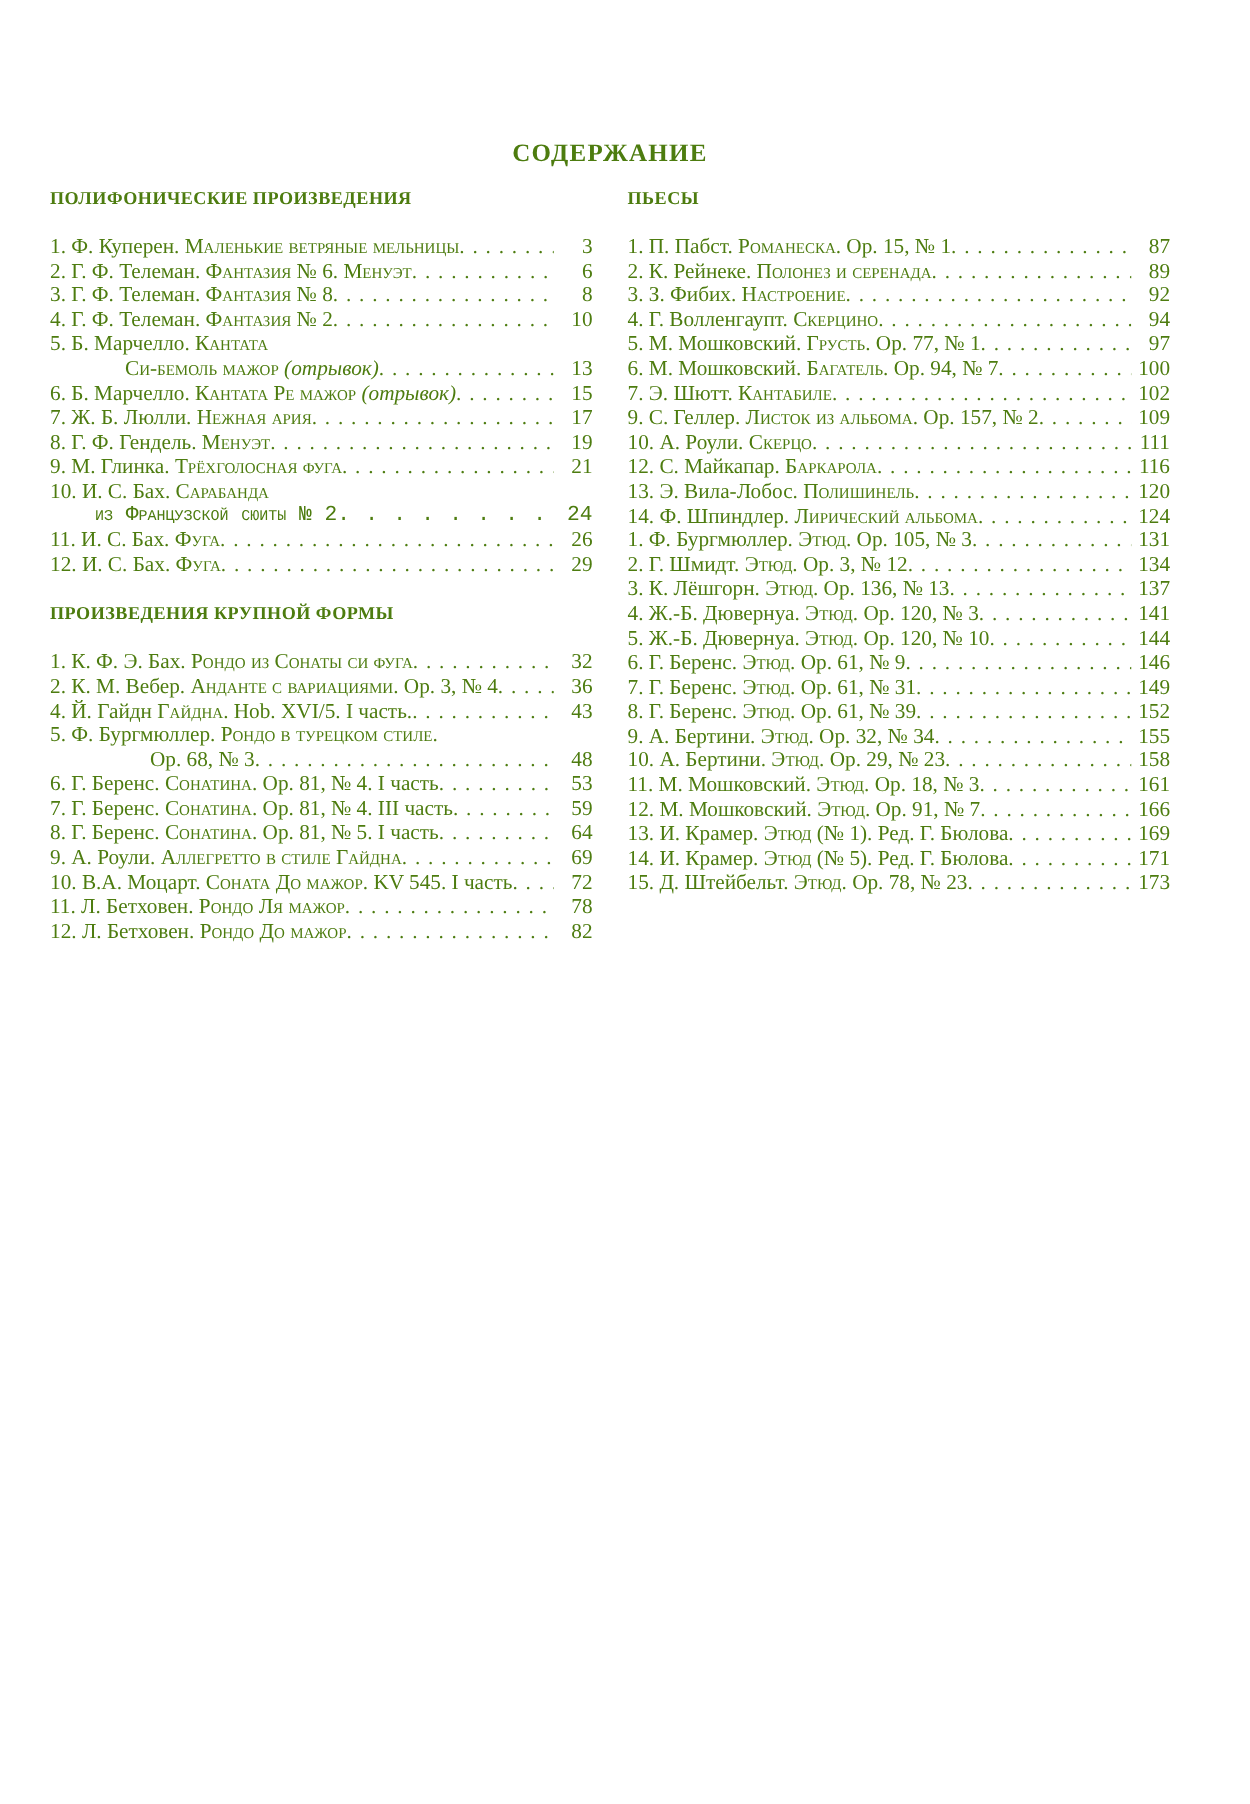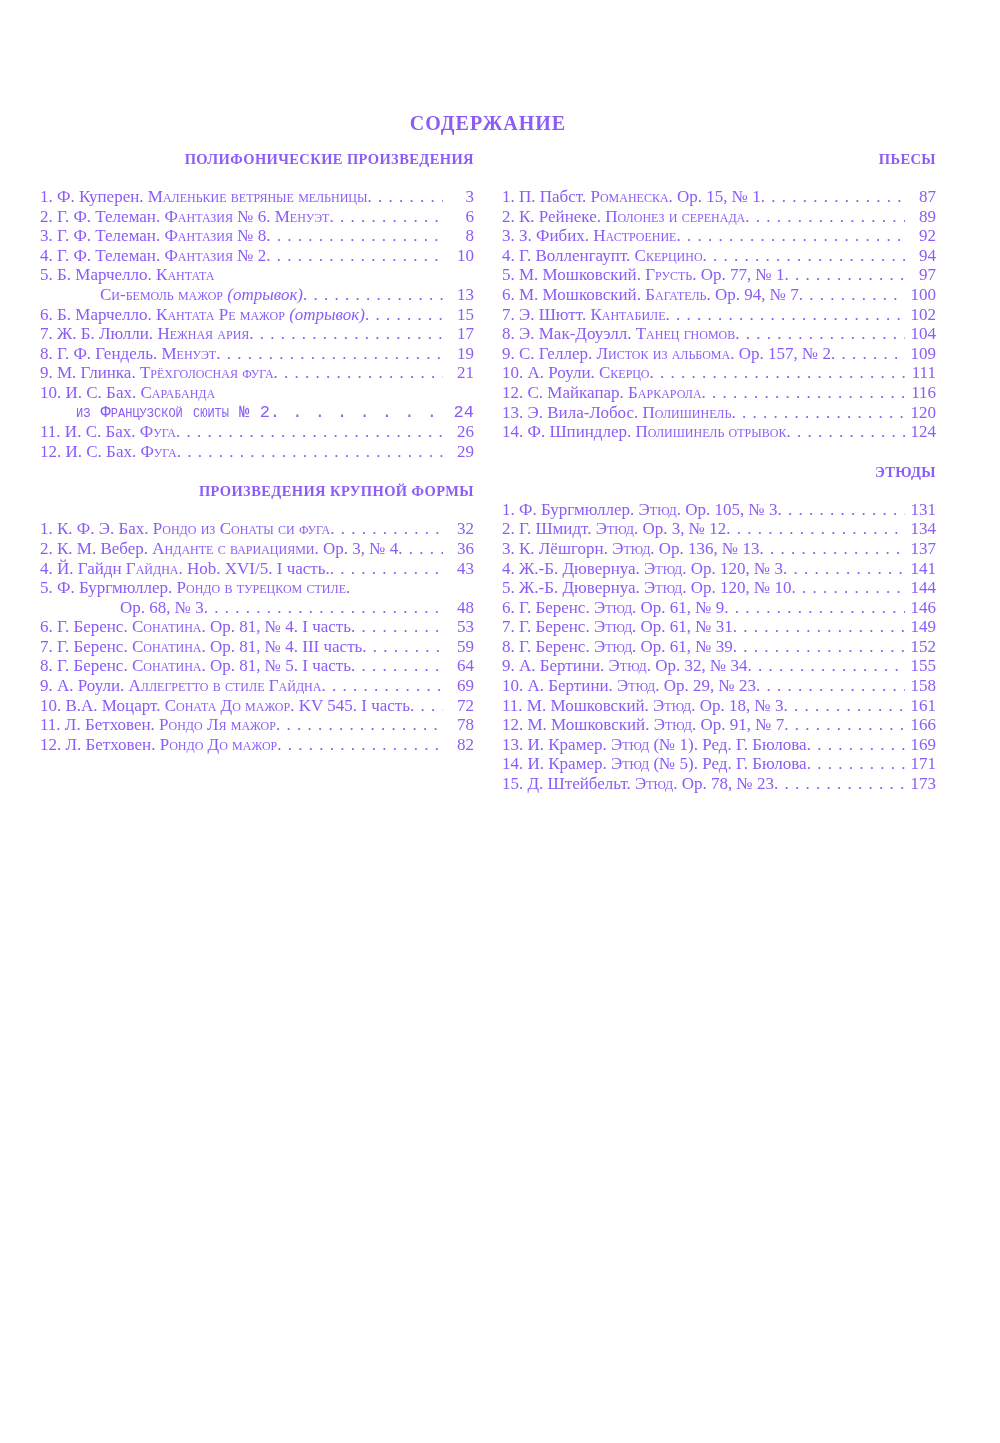--- a/index.html
+++ b/index.html
@@ -2,21 +2,21 @@
 <html><head>
 <meta charset="utf-8">
 <style>
   html, body { margin: 0; padding: 0; background: #ffffff; }
   .page {
     position: relative;
     width: 1000px;
     height: 1443px;
     background: #ffffff;
     font-family: "Liberation Serif", "DejaVu Serif", serif;
-    color: #8b5cf6;
+    color: #4d7c0f;
     padding: 112px 64px 0 40px;
     box-sizing: border-box;
     overflow: hidden;
   }
   .title {
     margin: 0 0 16px 0;
     text-align: center;
     font-size: 20px;
     font-weight: bold;
     letter-spacing: 1px;
@@ -25,21 +25,21 @@
     display: flex;
     gap: 28px;
     align-items: flex-start;
   }
   .col {
     flex: 1 1 0;
     min-width: 0;
   }
   .section-heading {
     margin: 0 0 19px 0;
-    text-align: right;
+    text-align: left;
     font-size: 14.5px;
     font-weight: bold;
     letter-spacing: 0.4px;
   }
   .section + .section .section-heading {
     margin-top: 22px;
   }
   .entry-line {
     display: flex;
     align-items: flex-end;
@@ -238,52 +238,46 @@
             <span class="entry-text"><span class="seg-n">6. М. Мошковский. </span><span class="seg-c">Багатель</span><span class="seg-n">. Ор. 94, № 7</span></span>
             <span class="dots"></span>
             <span class="page-num">100</span>
           </div>
           <div class="entry-line">
             <span class="entry-text"><span class="seg-n">7. Э. Шютт. </span><span class="seg-c">Кантабиле</span></span>
             <span class="dots"></span>
             <span class="page-num">102</span>
           </div>
           <div class="entry-line">
-            <span class="entry-text"><span class="seg-n">8. Э. Мак-Доуэлл. </span><span class="seg-c">Танец гномов</span></span>
-            <span class="dots"></span>
-            <span class="page-num">104</span>
-          </div>
-          <div class="entry-line">
             <span class="entry-text"><span class="seg-n">9. С. Геллер. </span><span class="seg-c">Листок из альбома</span><span class="seg-n">. Ор. 157, № 2</span></span>
             <span class="dots"></span>
             <span class="page-num">109</span>
           </div>
           <div class="entry-line">
             <span class="entry-text"><span class="seg-n">10. А. Роули. </span><span class="seg-c">Скерцо</span></span>
             <span class="dots"></span>
             <span class="page-num">111</span>
           </div>
           <div class="entry-line">
             <span class="entry-text"><span class="seg-n">12. С. Майкапар. </span><span class="seg-c">Баркарола</span></span>
             <span class="dots"></span>
             <span class="page-num">116</span>
           </div>
           <div class="entry-line">
             <span class="entry-text"><span class="seg-n">13. Э. Вила-Лобос. </span><span class="seg-c">Полишинель</span></span>
             <span class="dots"></span>
             <span class="page-num">120</span>
           </div>
           <div class="entry-line">
-            <span class="entry-text"><span class="seg-n">14. Ф. Шпиндлер. </span><span class="seg-c">Полишинель отрывок</span></span>
+            <span class="entry-text"><span class="seg-n">14. Ф. Шпиндлер. </span><span class="seg-c">Лирический альбома</span></span>
             <span class="dots"></span>
             <span class="page-num">124</span>
           </div>
         </div>
         <div class="section">
-          <h2 class="section-heading">ЭТЮДЫ</h2>
           <div class="entry-line">
             <span class="entry-text"><span class="seg-n">1. Ф. Бургмюллер. </span><span class="seg-c">Этюд</span><span class="seg-n">. Ор. 105, № 3</span></span>
             <span class="dots"></span>
             <span class="page-num">131</span>
           </div>
           <div class="entry-line">
             <span class="entry-text"><span class="seg-n">2. Г. Шмидт. </span><span class="seg-c">Этюд</span><span class="seg-n">. Ор. 3, № 12</span></span>
             <span class="dots"></span>
             <span class="page-num">134</span>
           </div>

